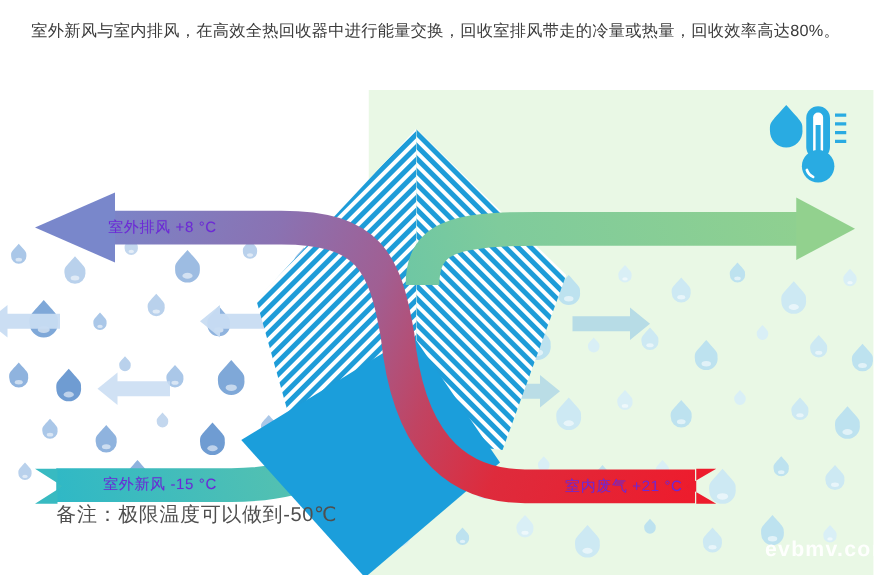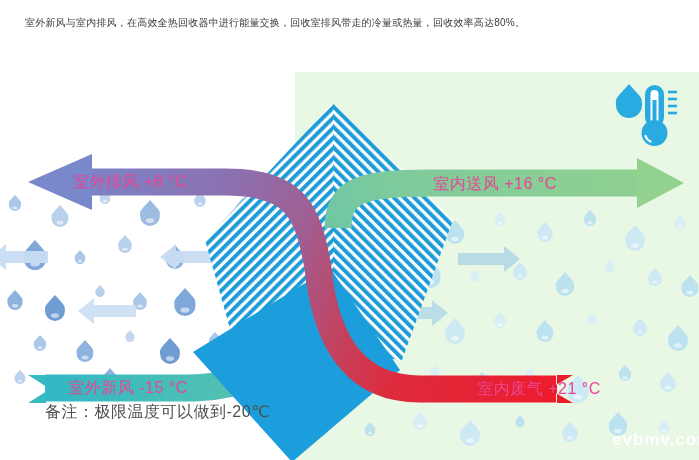--- a/index.html
+++ b/index.html
@@ -3,31 +3,31 @@
 <meta charset="utf-8">
 <style>
   html,body{margin:0;padding:0;background:#fff;}
   .canvas{
     position:relative;width:699px;height:460px;overflow:hidden;background:#ffffff;
     font-family:"Liberation Sans","DejaVu Sans",sans-serif;
   }
   .canvas svg{position:absolute;left:0;top:0;}
   .desc{
     position:absolute;left:25px;top:16px;width:660px;
-    font-size:10px;color:#3b3b3b;letter-spacing:0.2px;
+    font-size:13px;color:#3b3b3b;letter-spacing:0.2px;
   }
   .flow-label{
     position:absolute;transform:translate(-50%,-50%);
-    font-size:16px;color:#ec4899;white-space:nowrap;letter-spacing:0.5px;
+    font-size:12px;color:#6d28d9;white-space:nowrap;letter-spacing:0.5px;
     text-shadow:0 0 1px rgba(0,0,0,0.08);
   }
   .lbl-exhaust{left:130px;top:182px;}
   .lbl-supply{left:495px;top:184px;}
   .lbl-fresh{left:128px;top:388px;text-align:right;}
-  .lbl-waste{left:499px;top:389px;margin-left:40px;}
+  .lbl-waste{left:499px;top:389px;}
   .note{
     position:absolute;left:45px;top:402px;font-size:16px;color:#4f4f4f;letter-spacing:0.5px;
   }
   .indicator{
     position:absolute;left:578px;top:150px;font-size:15px;color:#3b3b3b;letter-spacing:0.5px;
   }
   .watermark{
     position:absolute;left:612px;top:430px;font-size:17px;font-weight:bold;
     color:rgba(255,255,255,0.92);letter-spacing:1px;white-space:nowrap;
   }
@@ -251,19 +251,18 @@
         <line x1="668" y1="99" x2="677" y2="99" stroke="#29abe2" stroke-width="2.6"></line>
         <line x1="668" y1="106" x2="677" y2="106" stroke="#29abe2" stroke-width="2.6"></line>
         <line x1="668" y1="113" x2="677" y2="113" stroke="#29abe2" stroke-width="2.6"></line>
       </g>
     </g>
   </svg>
 
   <div class="desc">室外新风与室内排风，在高效全热回收器中进行能量交换，回收室排风带走的冷量或热量，回收效率高达80%。</div>
 
   <div class="flow-label lbl-exhaust">室外排风 +8 °C</div>
-  <div class="flow-label lbl-supply">室内送风 +16 °C</div>
   <div class="flow-label lbl-fresh">室外新风 -15 °C</div>
   <div class="flow-label lbl-waste">室内废气 +21 °C</div>
 
-  <div class="note">备注：极限温度可以做到-20℃</div>
+  <div class="note">备注：极限温度可以做到-50℃</div>
   <div class="watermark">evbmv.com</div>
 </div>
 
 </body></html>

